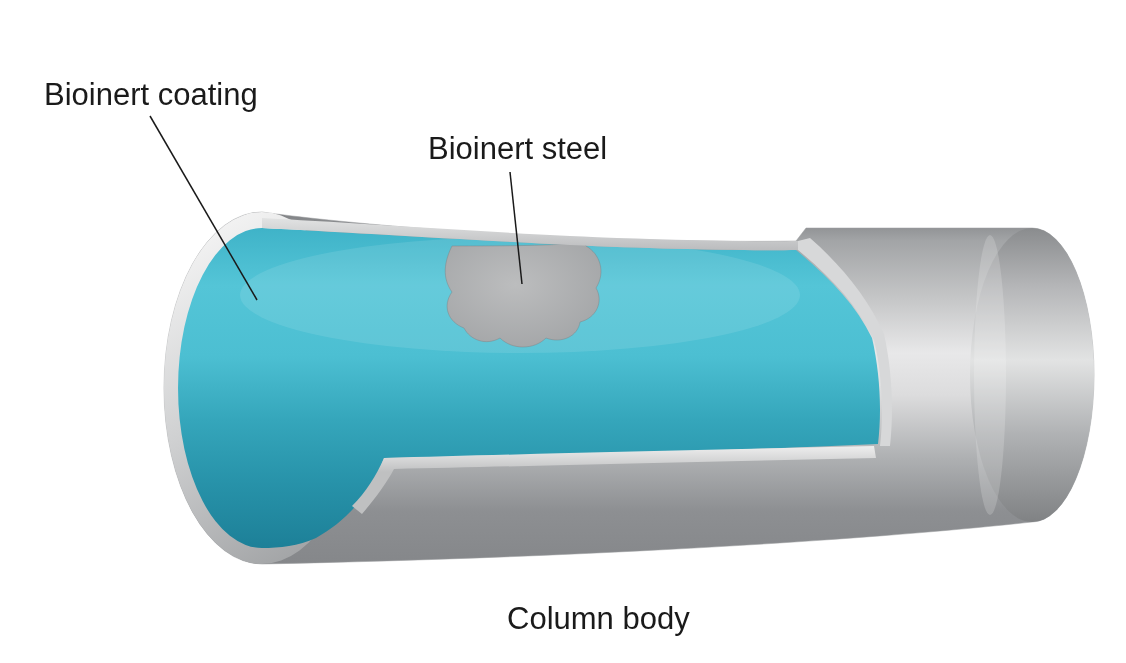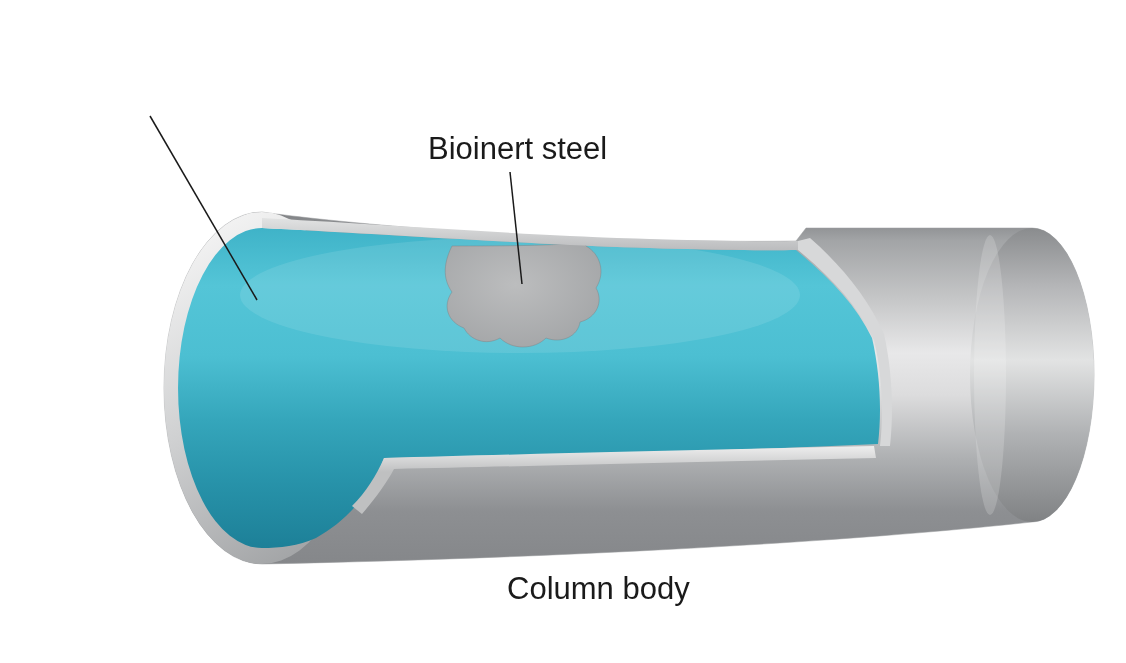--- a/index.html
+++ b/index.html
@@ -23,21 +23,21 @@
   .diagram-label {
     position: absolute;
     color: #1a1a1a;
     font-size: 31px;
     line-height: 1.1;
     white-space: nowrap;
     letter-spacing: 0px;
   }
   .label-bioinert  { left: 44px;  top: 78px;  }
   .label-stainless { left: 428px; top: 132px; }
-  .label-column    { left: 507px; top: 572px; }
+  .label-column    { left: 507px; top: 602px; }
 </style>
 </head>
 <body>
 
 <div class="stage">
 
   <svg class="illustration" width="1126" height="663" viewBox="0 0 1126 663">
     <defs>
       <linearGradient id="bodyGrad" x1="0" y1="212" x2="0" y2="564" gradientUnits="userSpaceOnUse">
         <stop offset="0" stop-color="#7d7f82"></stop>
@@ -144,18 +144,19 @@
              C 520 454, 700 450, 874 446
              L 876 458
              C 700 462, 524 466, 394 469
              C 386 484, 374 500, 362 514
              Z" fill="url(#stepGrad)"></path>
 
     <line x1="150" y1="116" x2="257" y2="300" stroke="#1a1a1a" stroke-width="1.5"></line>
     <line x1="510" y1="172" x2="522" y2="284" stroke="#1a1a1a" stroke-width="1.5"></line>
   </svg>
 
+  <div class="diagram-label label-bioinert">Bioinert coating</div>
 
   <div class="diagram-label label-stainless">Bioinert steel</div>
 
   <div class="diagram-label label-column">Column body</div>
 
 </div>
 
 </body></html>

